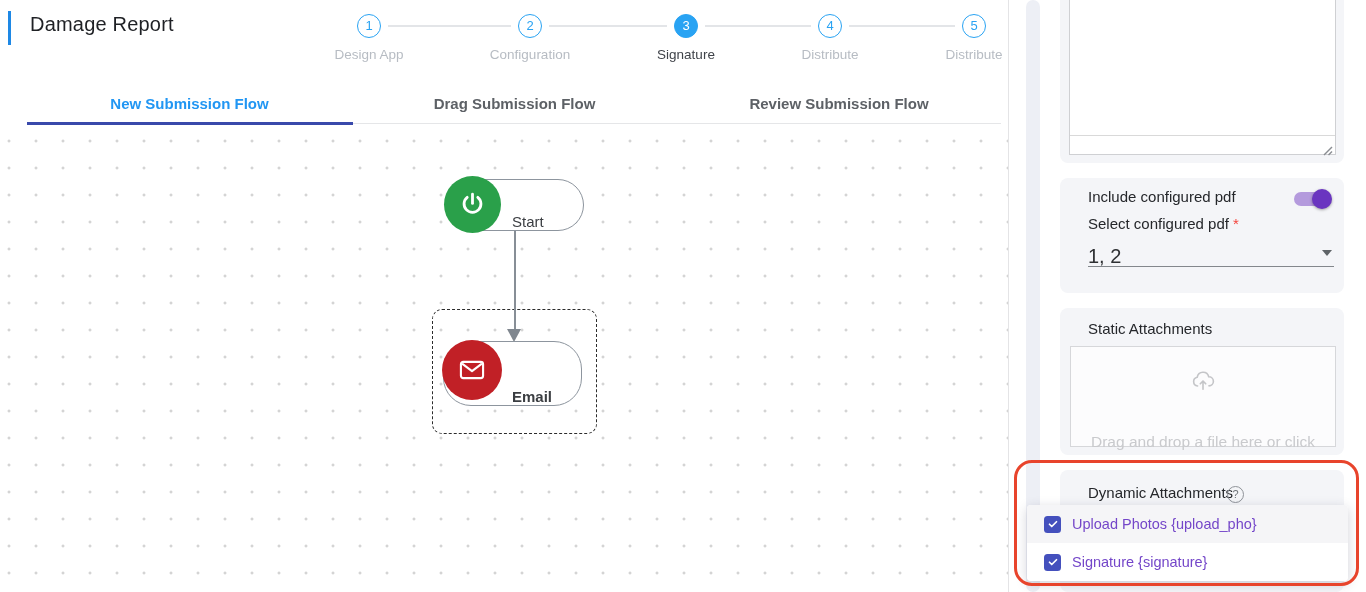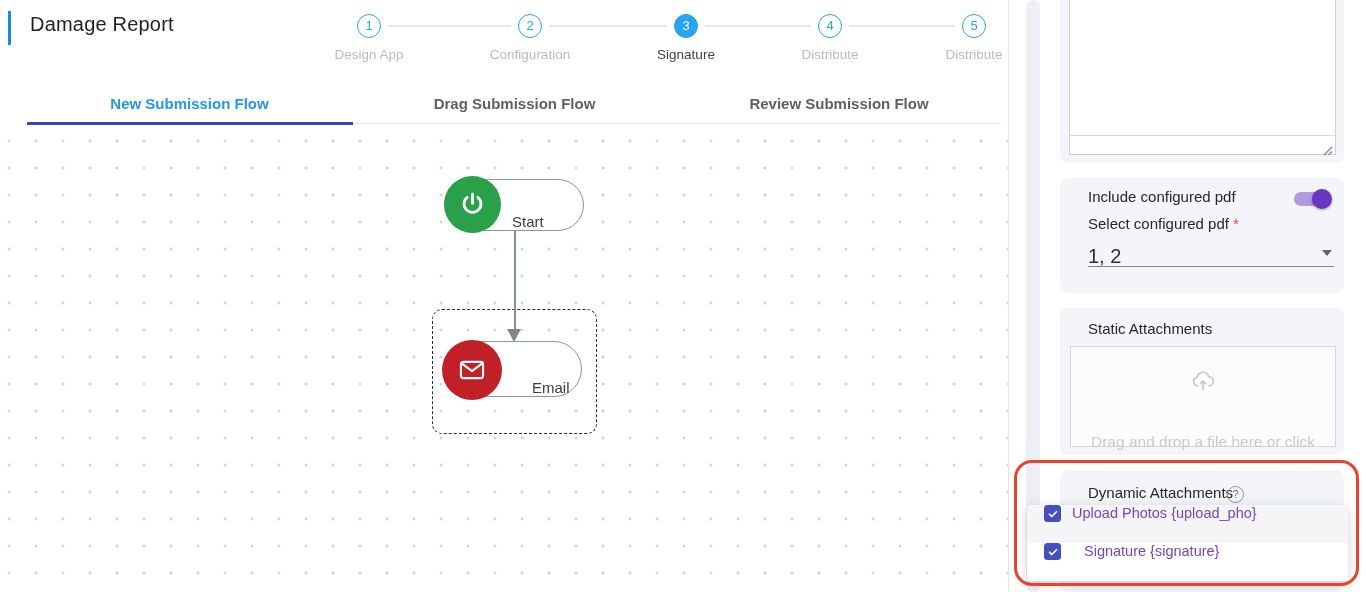--- a/index.html
+++ b/index.html
@@ -37,21 +37,21 @@
 
   .selection-box { left:432px; top:309px; width:165px; height:125px;
     border:1.6px dashed #2c2c2c; border-radius:10px; }
   .connector-line { left:514px; top:231px; width:2px; height:99px; background:#878e96; }
   .connector-arrow { left:507px; top:329px; width:0; height:0;
     border-left:7px solid transparent; border-right:7px solid transparent;
     border-top:13px solid #80878f; }
 
   .node { background:#fff; border:1.5px solid #8d959e; display:flex; align-items:flex-end; cursor:pointer; }
   .node-start { left:445px; top:179px; width:139px; height:52px; border-radius:26px; padding-left:66px; }
-  .node-email { left:443px; top:341px; width:139px; height:56px; border-radius:28px; padding-left:88px; }
+  .node-email { left:443px; top:341px; width:139px; height:65px; border-radius:28px; padding-left:68px;font-weight:bold; }
   .node-label { font-size:15px; color:#3b3e42; }
   .node-badge { position:absolute; border-radius:50%; display:flex; align-items:center; justify-content:center; }
   .badge-start { left:-2px; top:-4px; width:57px; height:57px; background:#2aa04a; }
   .badge-email { left:-2px; top:-2px; width:60px; height:60px; background:#c12026; }
 
   
   .card { left:1060px; width:284px; background:#f4f5f8; border-radius:8px; }
   .card-1 { top:-12px; height:175px; }
   .card-2 { top:178px; height:115px; }
   .card-3 { top:308px; height:147px; }
@@ -84,23 +84,23 @@
     font-size:15.5px; color:#c9cacd;margin-top:39px; }
 
   .lbl-dynamic { left:1088px; top:484px; }
   .help-icon { left:1227px; top:486px; width:17px; height:17px; border-radius:50%;
     border:1.3px solid #8f9399; color:#6f7479; font-size:11px; line-height:14px;
     text-align:center; cursor:pointer; }
 
   .dd-panel { left:1027px; top:505px; width:321px; height:76px; background:#fff;
     border-radius:4px; box-shadow:0 3px 12px rgba(50,50,80,.22); }
   .dd-row { position:absolute; left:0; width:321px; height:38px; display:flex;
-    align-items:flex-start; cursor:pointer; }
+    align-items:center; cursor:pointer; }
   .dd-row-1 { top:0; background:#f5f5f7; border-radius:4px 4px 0 0; }
-  .dd-row-2 { top:38px; background:#fff; border-radius:0 0 4px 4px;gap:12px; }
+  .dd-row-2 { top:38px; background:#fff; border-radius:0 0 4px 4px; }
   .checkbox { width:17px; height:17px; margin-left:17px; border-radius:3.5px;
     background:#4450bd; display:flex; align-items:center; justify-content:center; flex:none; }
   .dd-label { margin-left:11px; font-size:14.5px; font-weight:500; color:#7446c9; }
 
   .red-annotation { left:1014px; top:460px; width:345px; height:126px;
     border:3px solid #e8442c; border-radius:18px; pointer-events:none; z-index:50; }
 </style>
 </head>
 <body>
 

